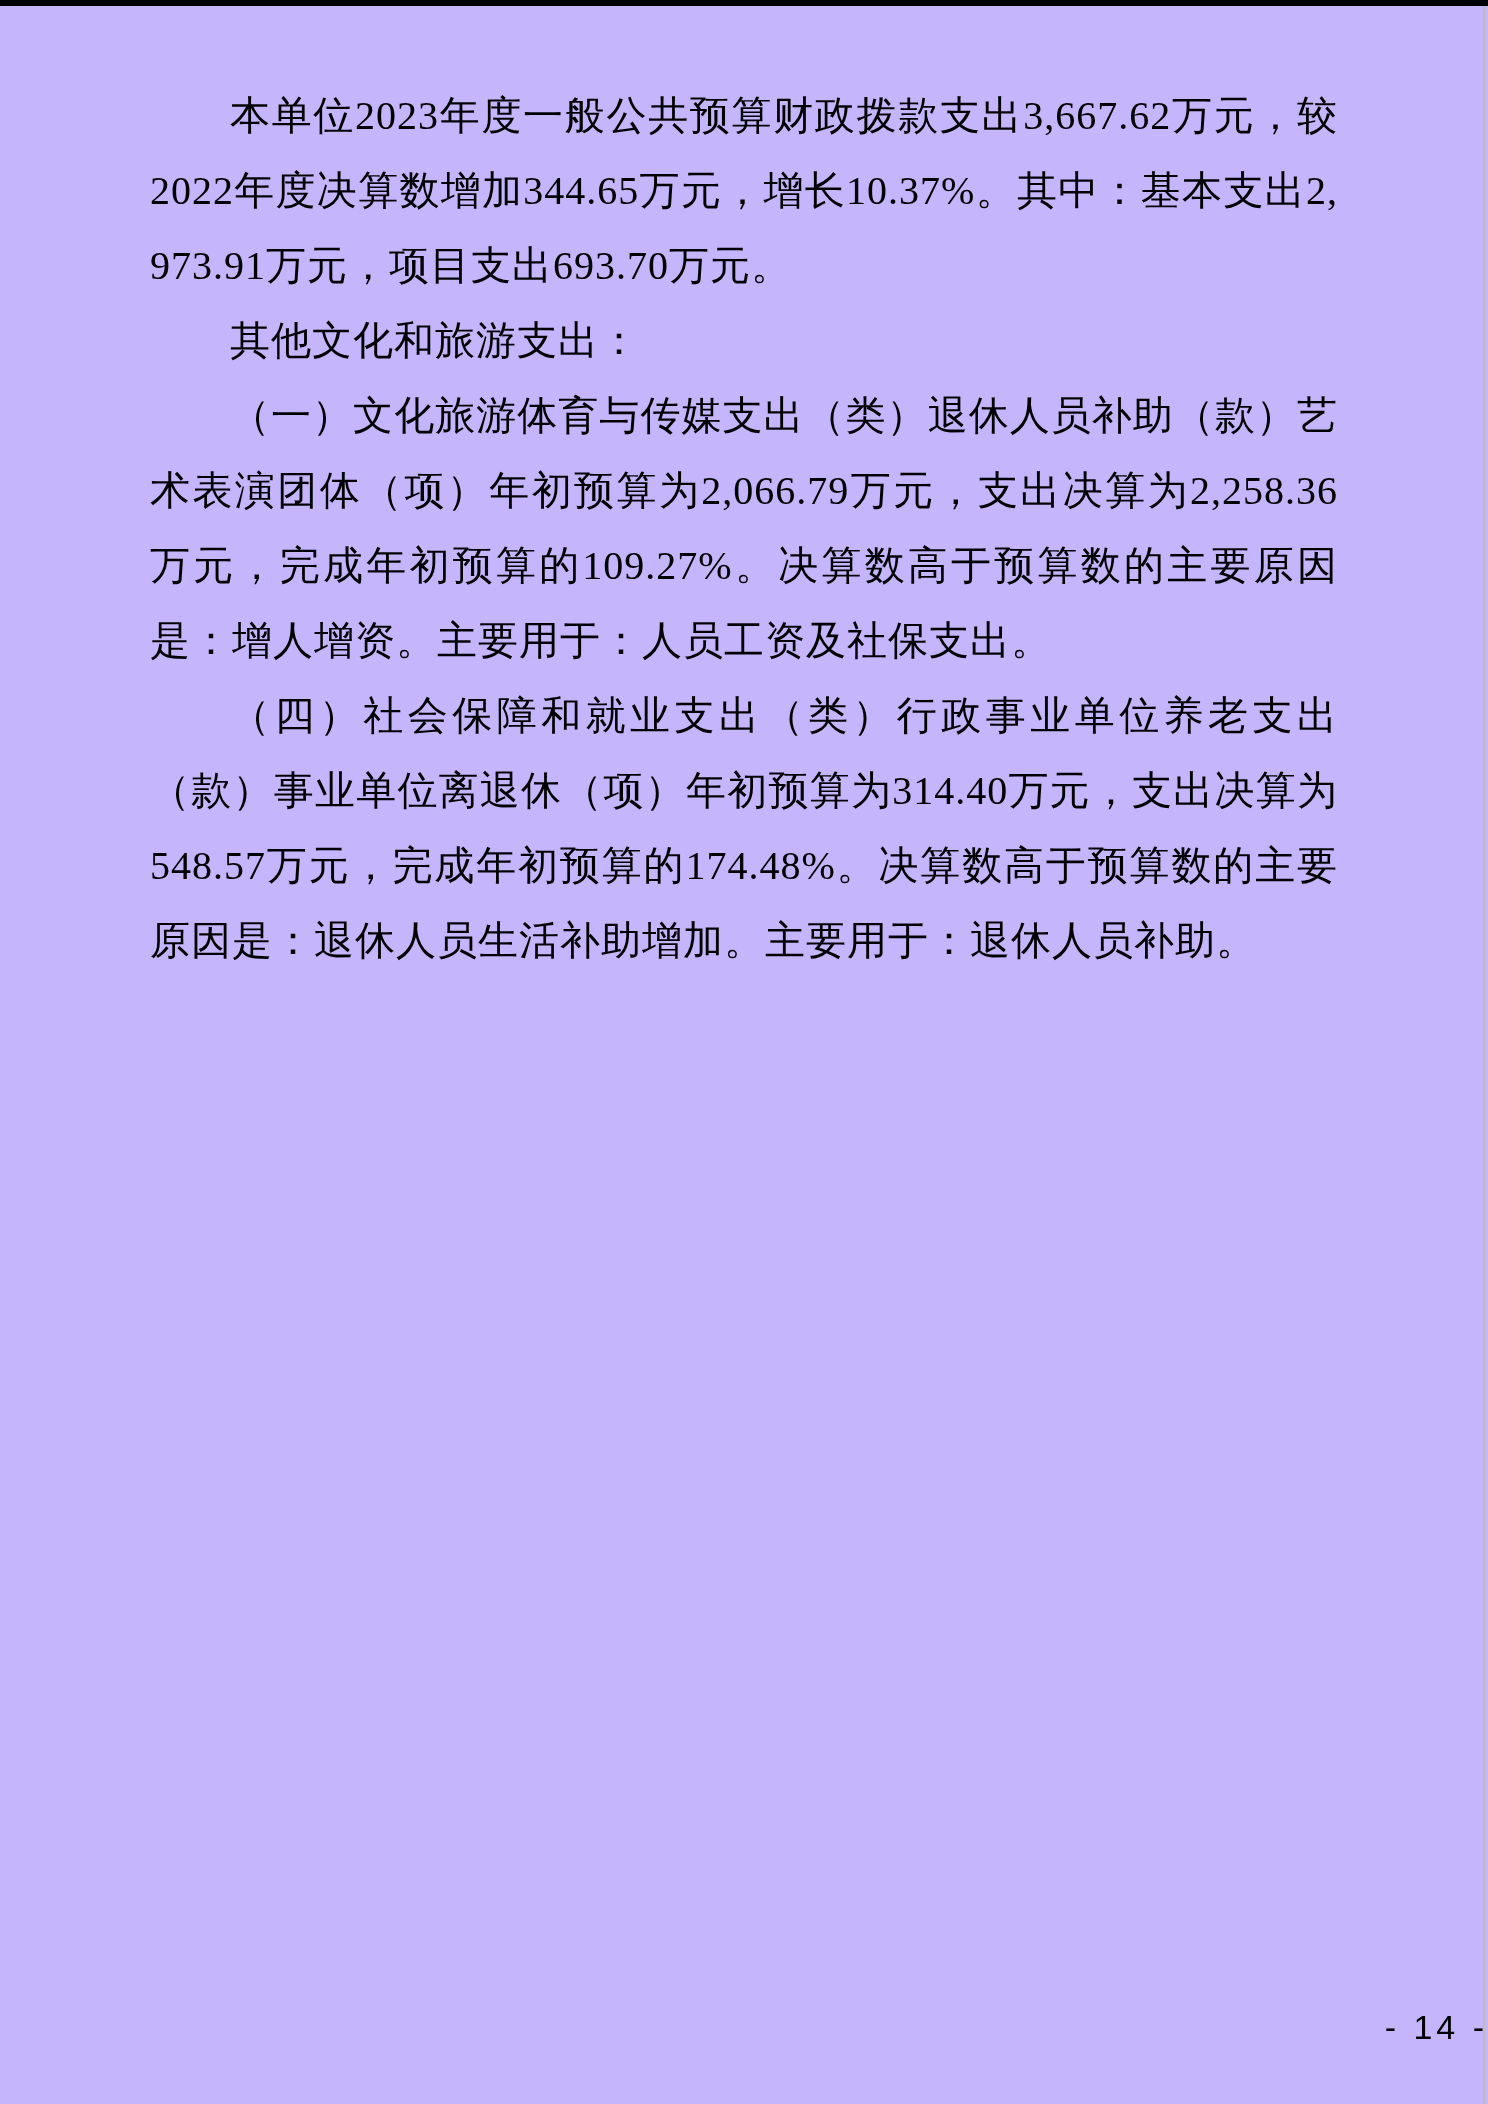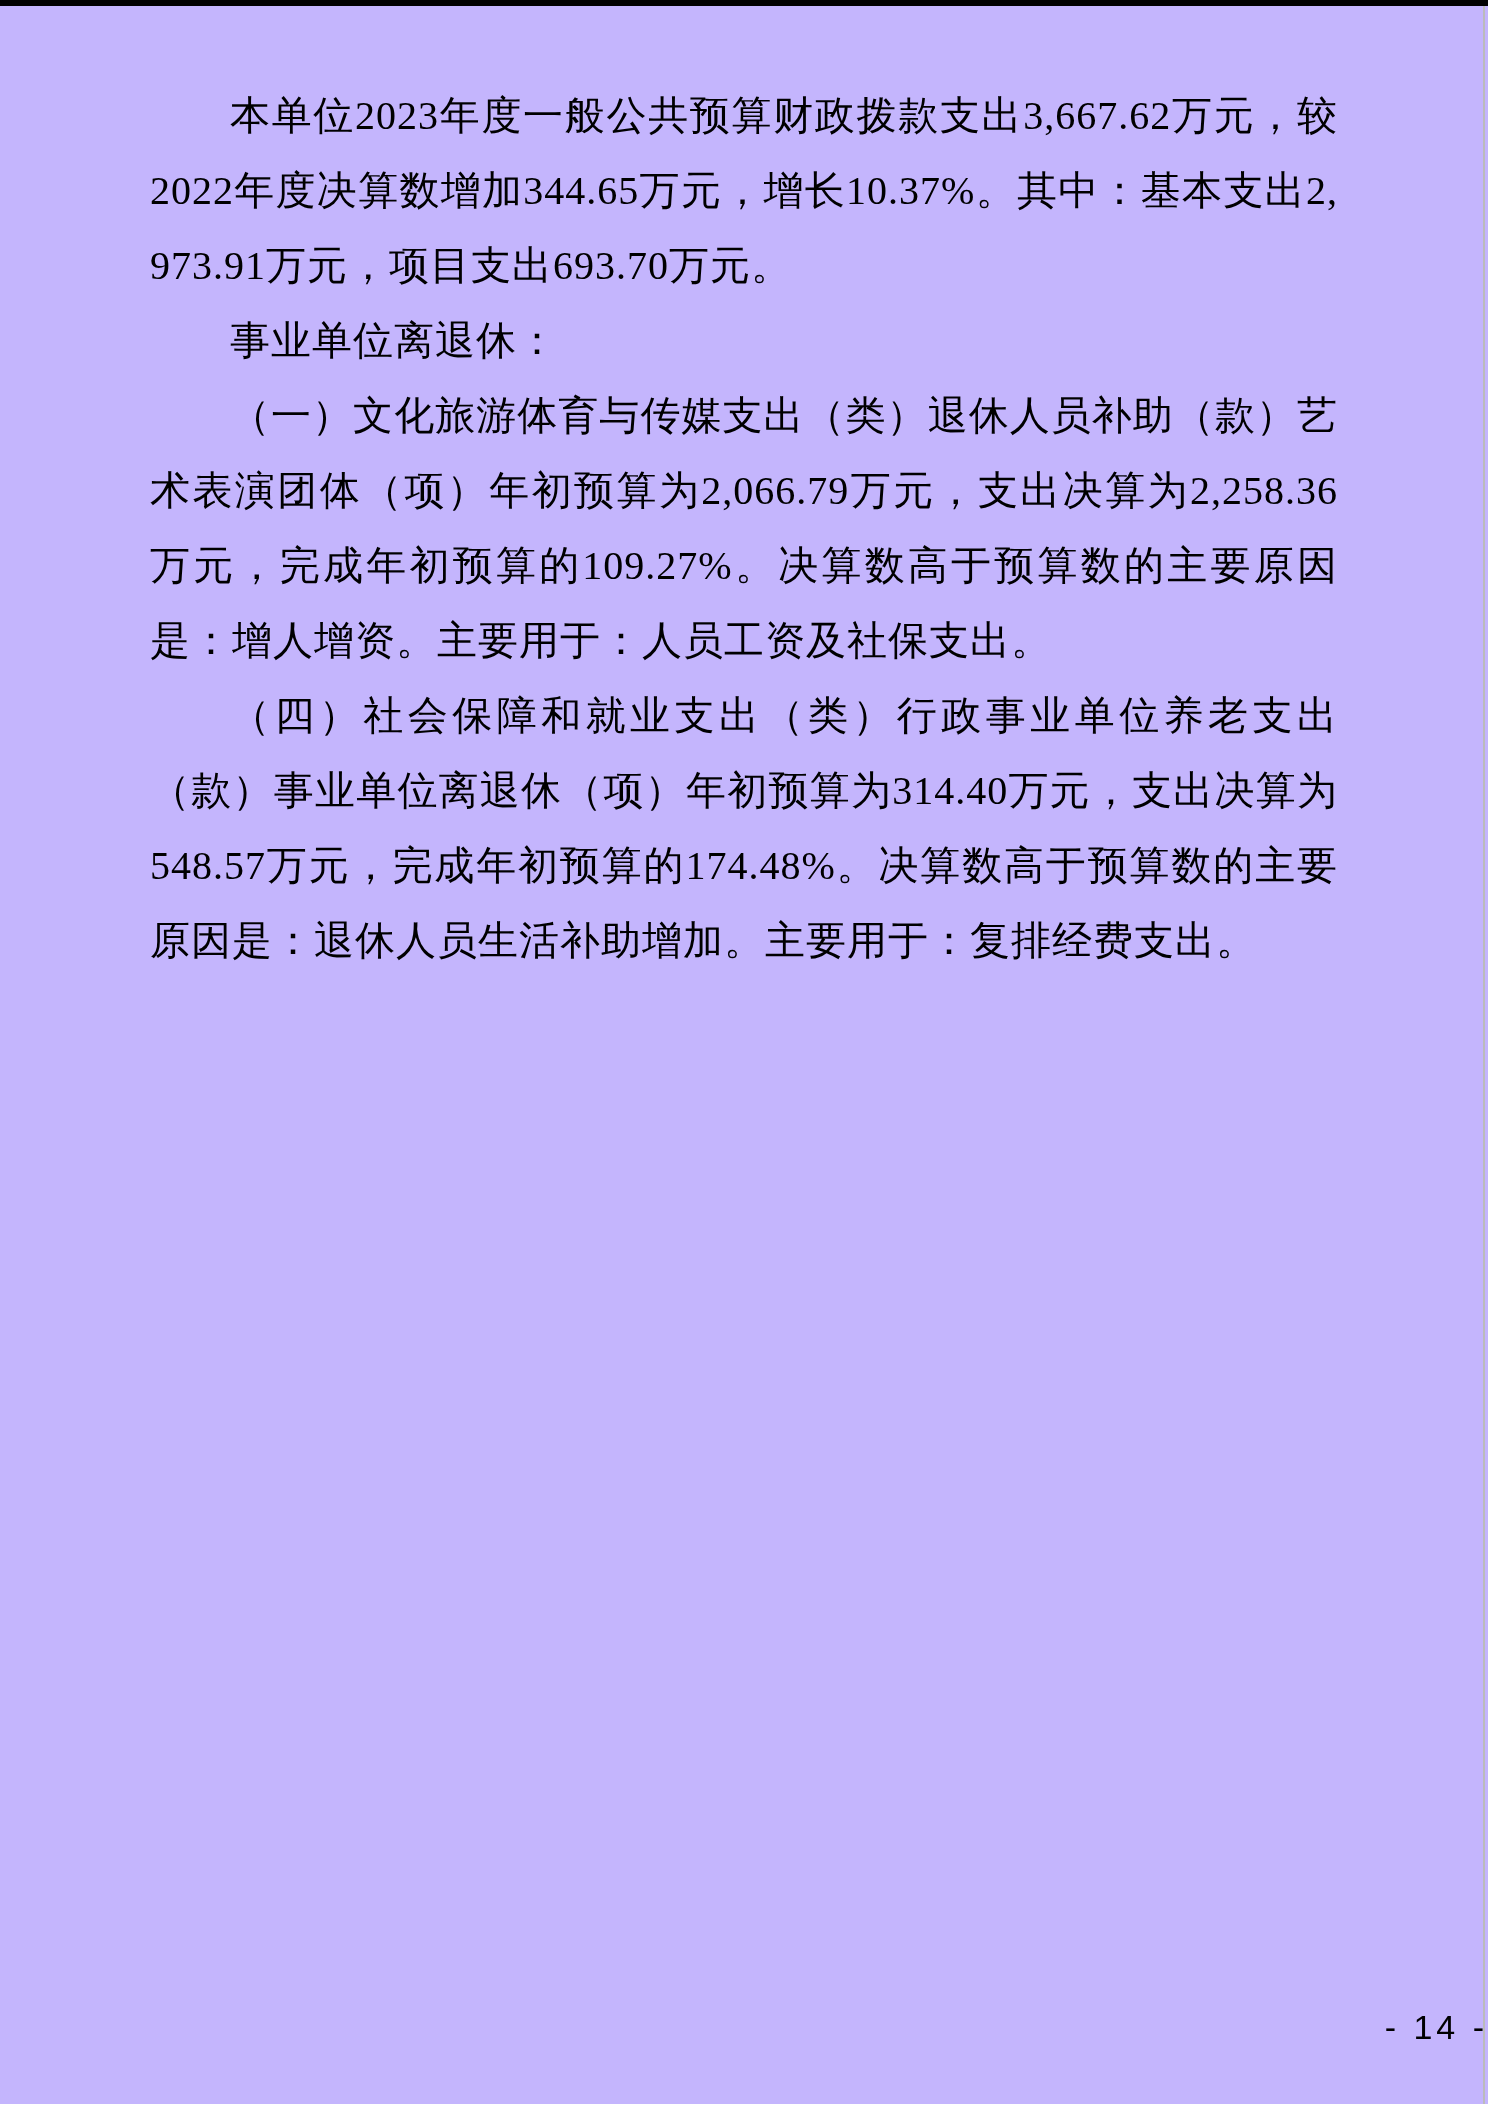--- a/index.html
+++ b/index.html
@@ -68,22 +68,22 @@
 </head>
 <body>
 
 <div class="page">
 
   <div class="scan-bar-top"></div>
   <div class="scan-edge-line"></div>
 
   <main class="body-text">
     <p>本单位2023年度一般公共预算财政拨款支出3,667.62万元，较2022年度决算数增加344.65万元，增长10.37%。其中：基本支出2,973.91万元，项目支出693.70万元。</p>
-    <p>事业单位离退休：</p>
+    <p>其他文化和旅游支出：</p>
     <p>（一）文化旅游体育与传媒支出（类）退休人员补助（款）艺术表演团体（项）年初预算为2,066.79万元，支出决算为2,258.36万元，完成年初预算的109.27%。决算数高于预算数的主要原因是：增人增资。主要用于：人员工资及社保支出。</p>
-    <p>（四）社会保障和就业支出（类）行政事业单位养老支出（款）事业单位离退休（项）年初预算为314.40万元，支出决算为548.57万元，完成年初预算的174.48%。决算数高于预算数的主要原因是：退休人员生活补助增加。主要用于：复排经费支出。</p>
+    <p>（四）社会保障和就业支出（类）行政事业单位养老支出（款）事业单位离退休（项）年初预算为314.40万元，支出决算为548.57万元，完成年初预算的174.48%。决算数高于预算数的主要原因是：退休人员生活补助增加。主要用于：退休人员补助。</p>
   </main>
 
   <footer class="page-footer">
     <span class="page-number">- 14 -</span>
   </footer>
 
 </div>
 
 </body></html>

